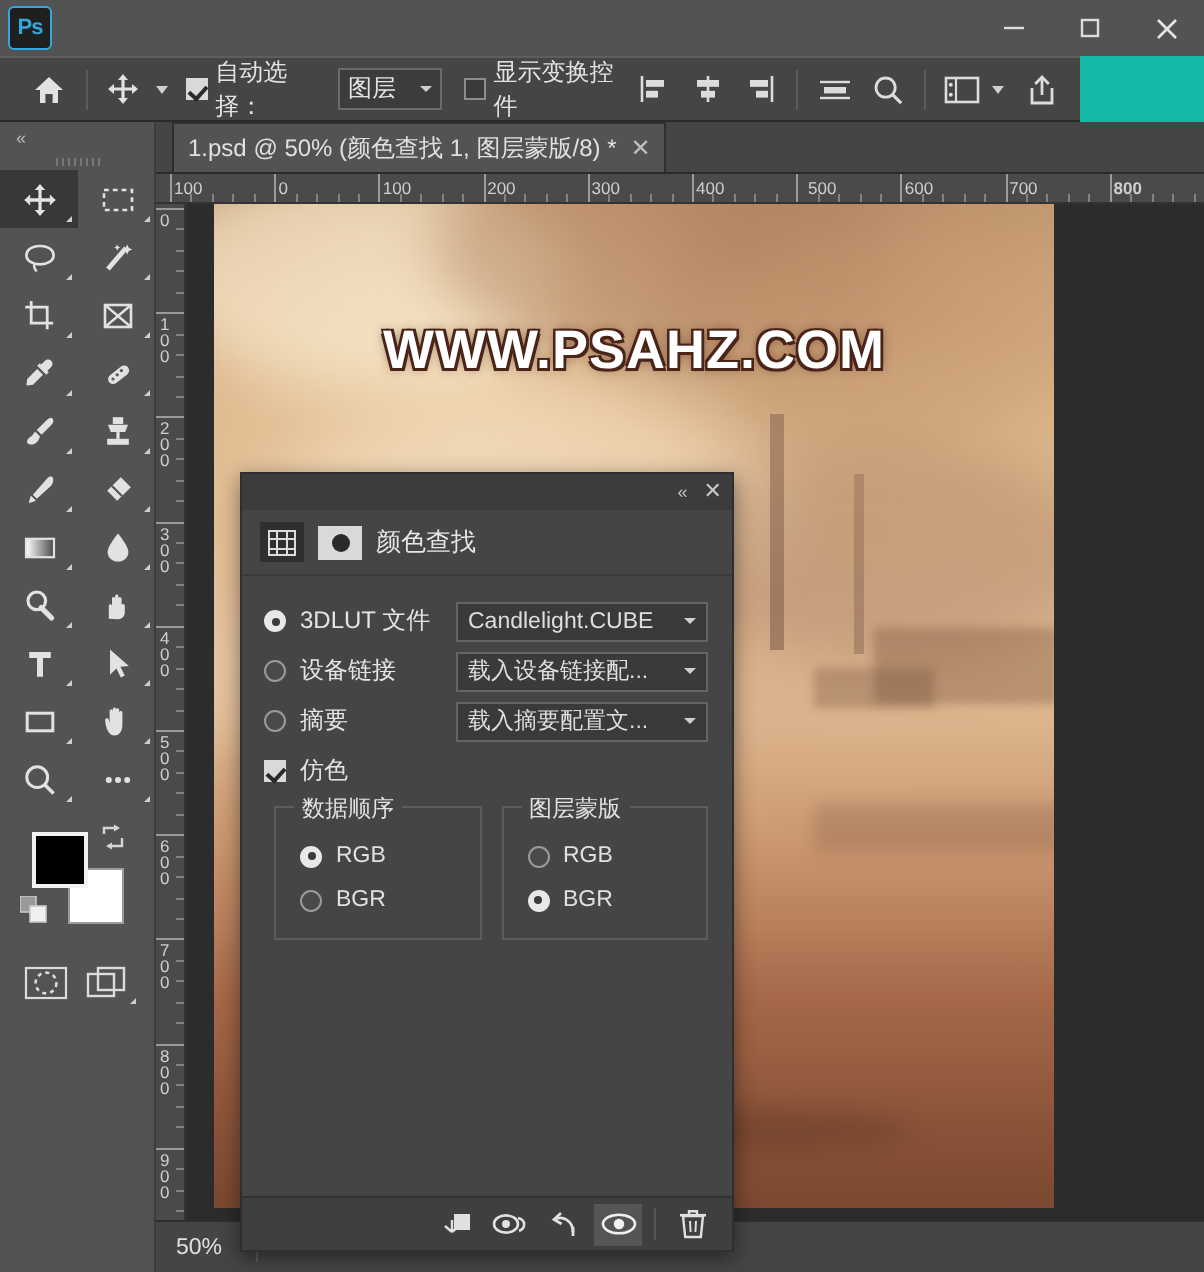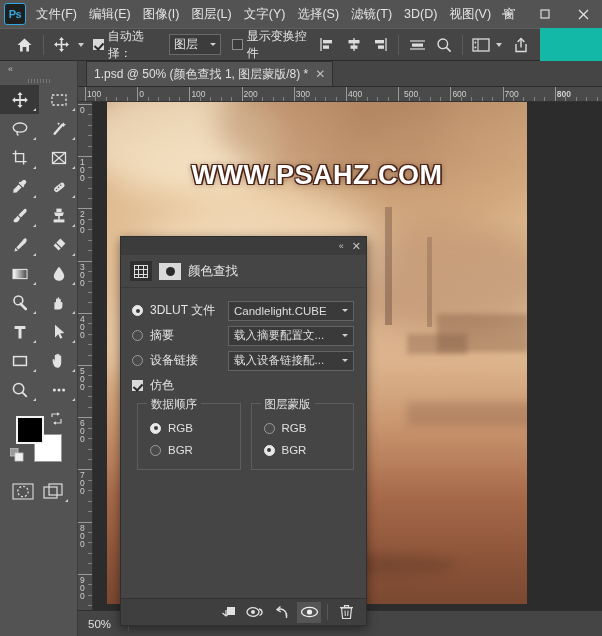--- a/index.html
+++ b/index.html
@@ -181,32 +181,20 @@
   .foot-btn.act { background:#555; }
   .foot-sep { width:1px; height:16px; background:#575757; margin:0 3px; }
 </style>
 </head>
 <body>
 
 <div id="app">
 
   <div class="menubar">
     <div class="ps-logo">Ps</div>
-    <div id="menu-items" style="display:flex;align-items:center;">
-        <div class="menu-item">文件(F)</div>
-        <div class="menu-item">编辑(E)</div>
-        <div class="menu-item">图像(I)</div>
-        <div class="menu-item">图层(L)</div>
-        <div class="menu-item">文字(Y)</div>
-        <div class="menu-item">选择(S)</div>
-        <div class="menu-item">滤镜(T)</div>
-        <div class="menu-item">3D(D)</div>
-        <div class="menu-item">视图(V)</div>
-        <div class="menu-item">窗</div>
-      </div>
     <div class="wincontrols">
       <div class="wc">
         <svg width="12" height="12">
             <line x1="1" y1="6" x2="11" y2="6" stroke="#dcdcdc" stroke-width="1.2"></line>
           </svg>
       </div>
       <div class="wc">
         <svg width="12" height="12">
             <rect x="2" y="2" width="8" height="8" fill="none" stroke="#dcdcdc" stroke-width="1.2"></rect>
           </svg>
@@ -792,31 +780,31 @@
           <div class="prow">
             <span class="radio on"></span>
             <span class="prow-lab">3DLUT 文件</span>
             <span class="pselect">
               <span>Candlelight.CUBE</span>
               <span class="caret-sm"></span>
             </span>
           </div>
           <div class="prow">
             <span class="radio"></span>
-            <span class="prow-lab">摘要</span>
+            <span class="prow-lab">设备链接</span>
             <span class="pselect">
-              <span>载入摘要配置文...</span>
+              <span>载入设备链接配...</span>
               <span class="caret-sm"></span>
             </span>
           </div>
           <div class="prow">
             <span class="radio"></span>
-            <span class="prow-lab">设备链接</span>
+            <span class="prow-lab">摘要</span>
             <span class="pselect">
-              <span>载入设备链接配...</span>
+              <span>载入摘要配置文...</span>
               <span class="caret-sm"></span>
             </span>
           </div>
         </div>
 
       <div class="dith-row">
         <span class="chk on"></span>
         <span class="dith-lab">仿色</span>
       </div>
 

